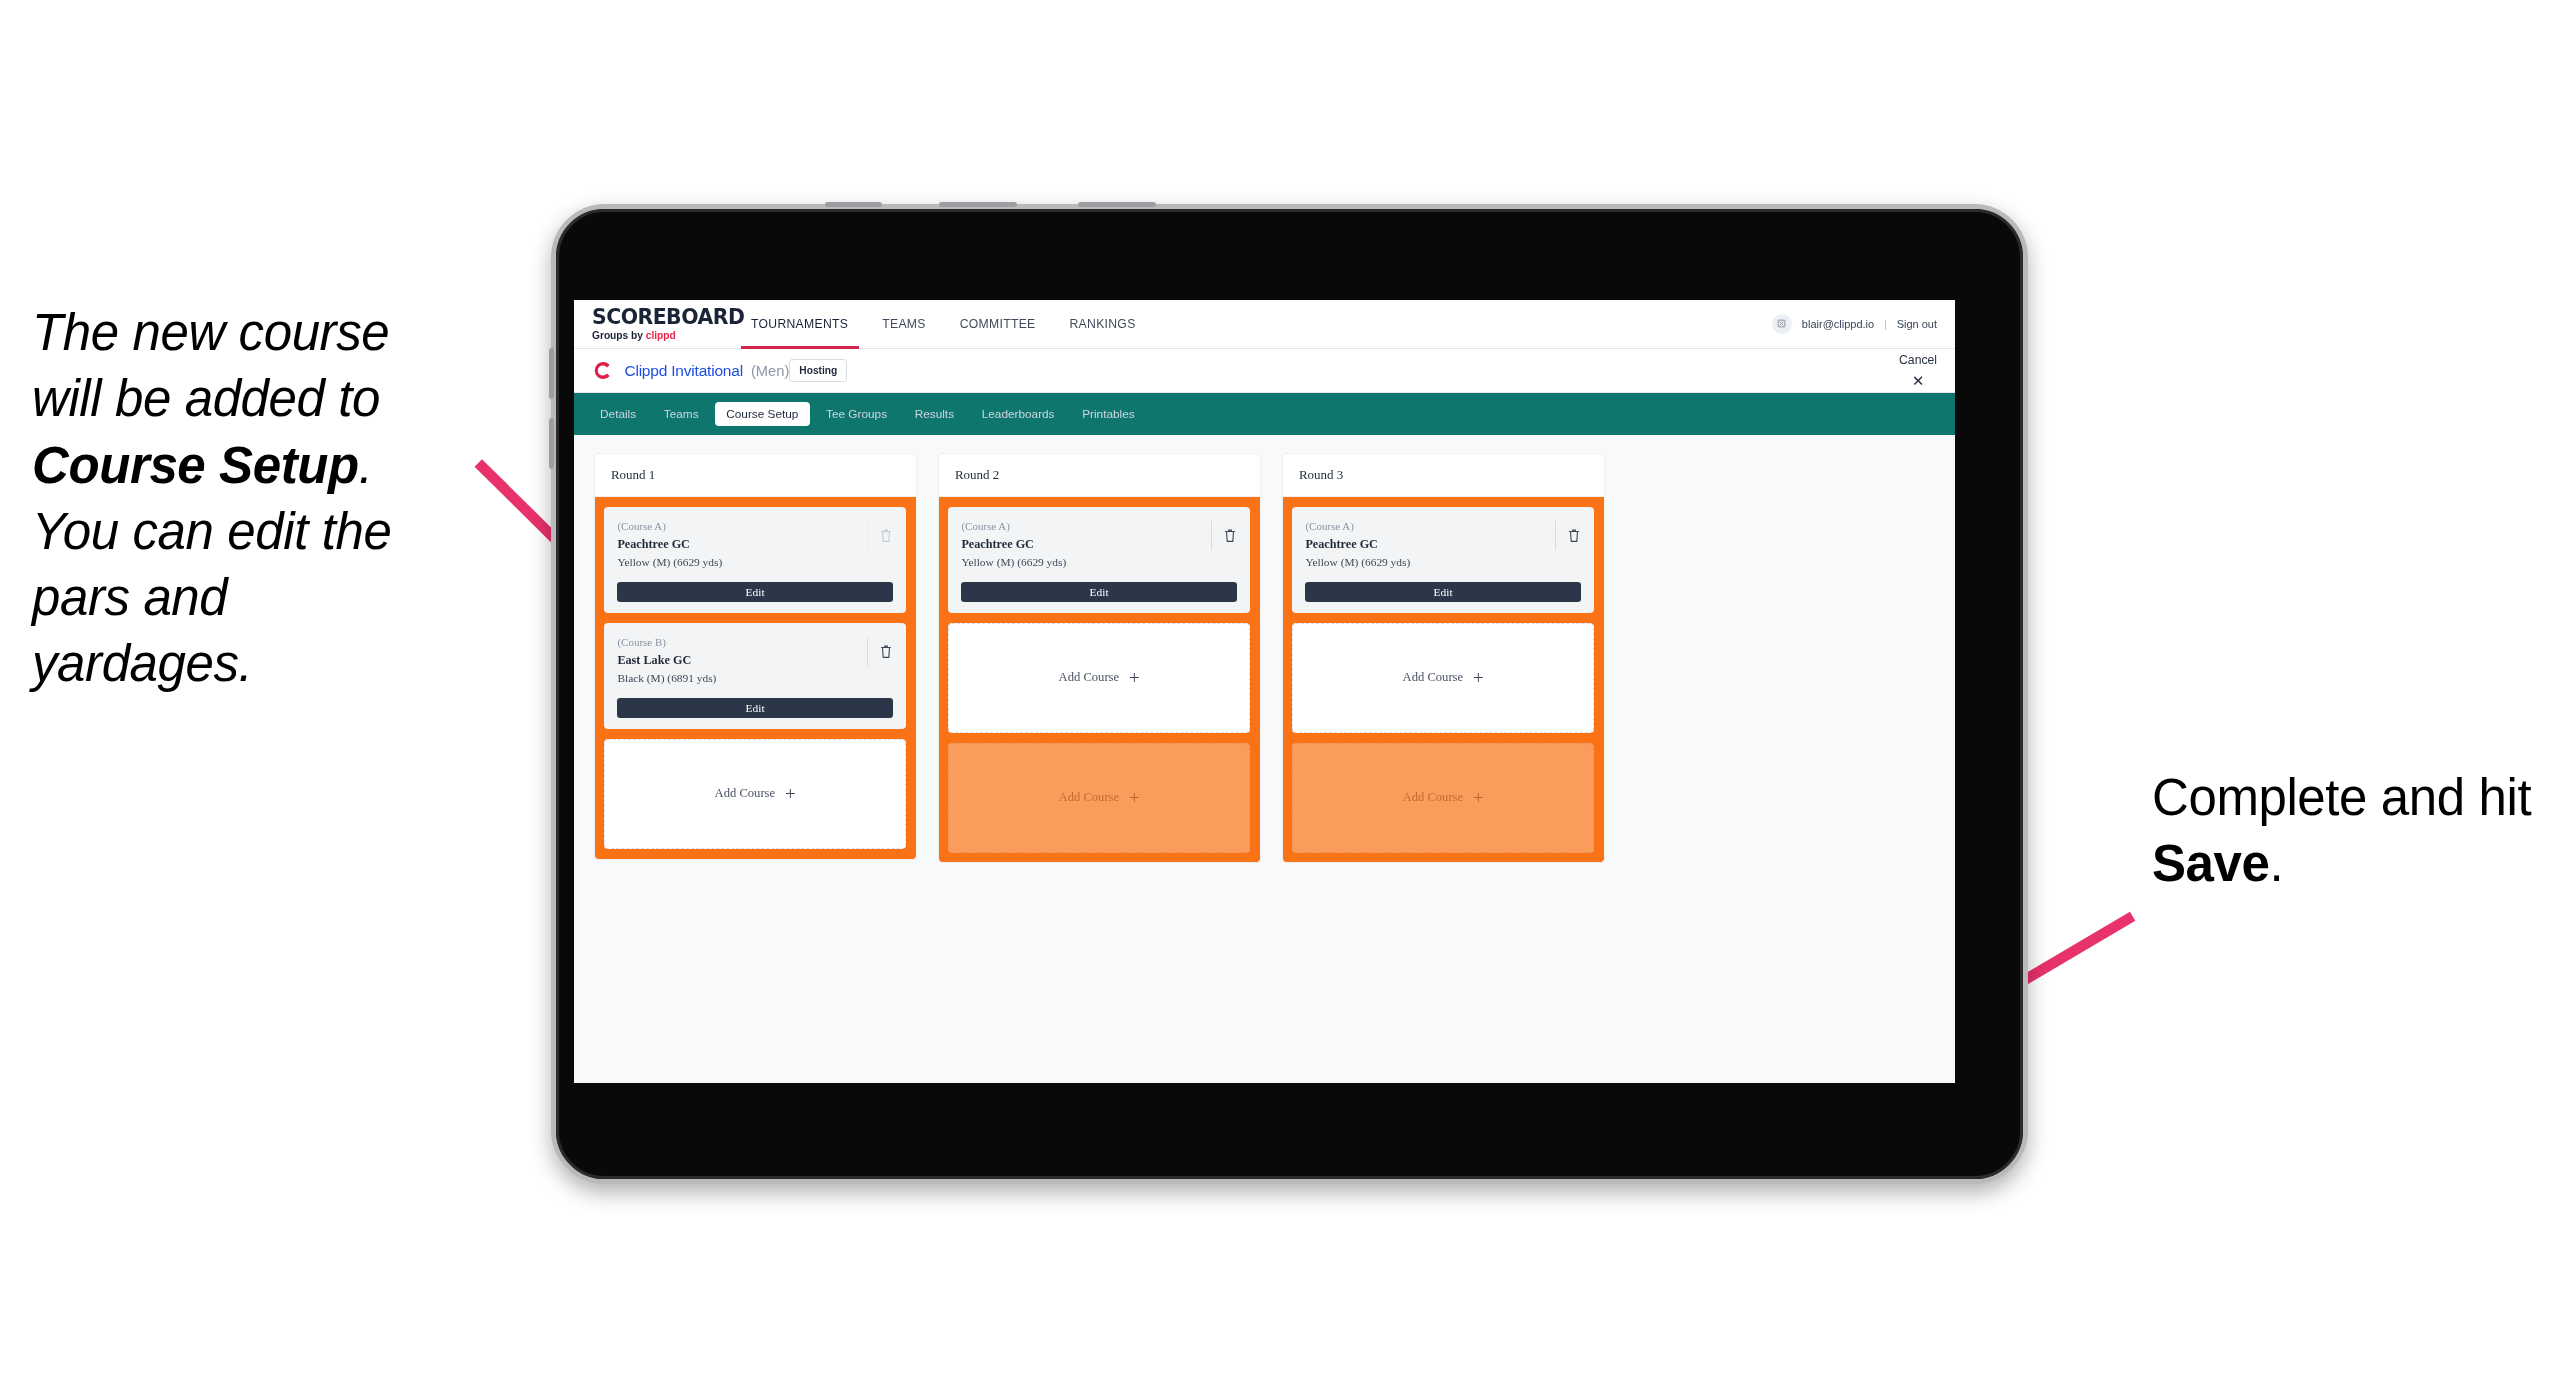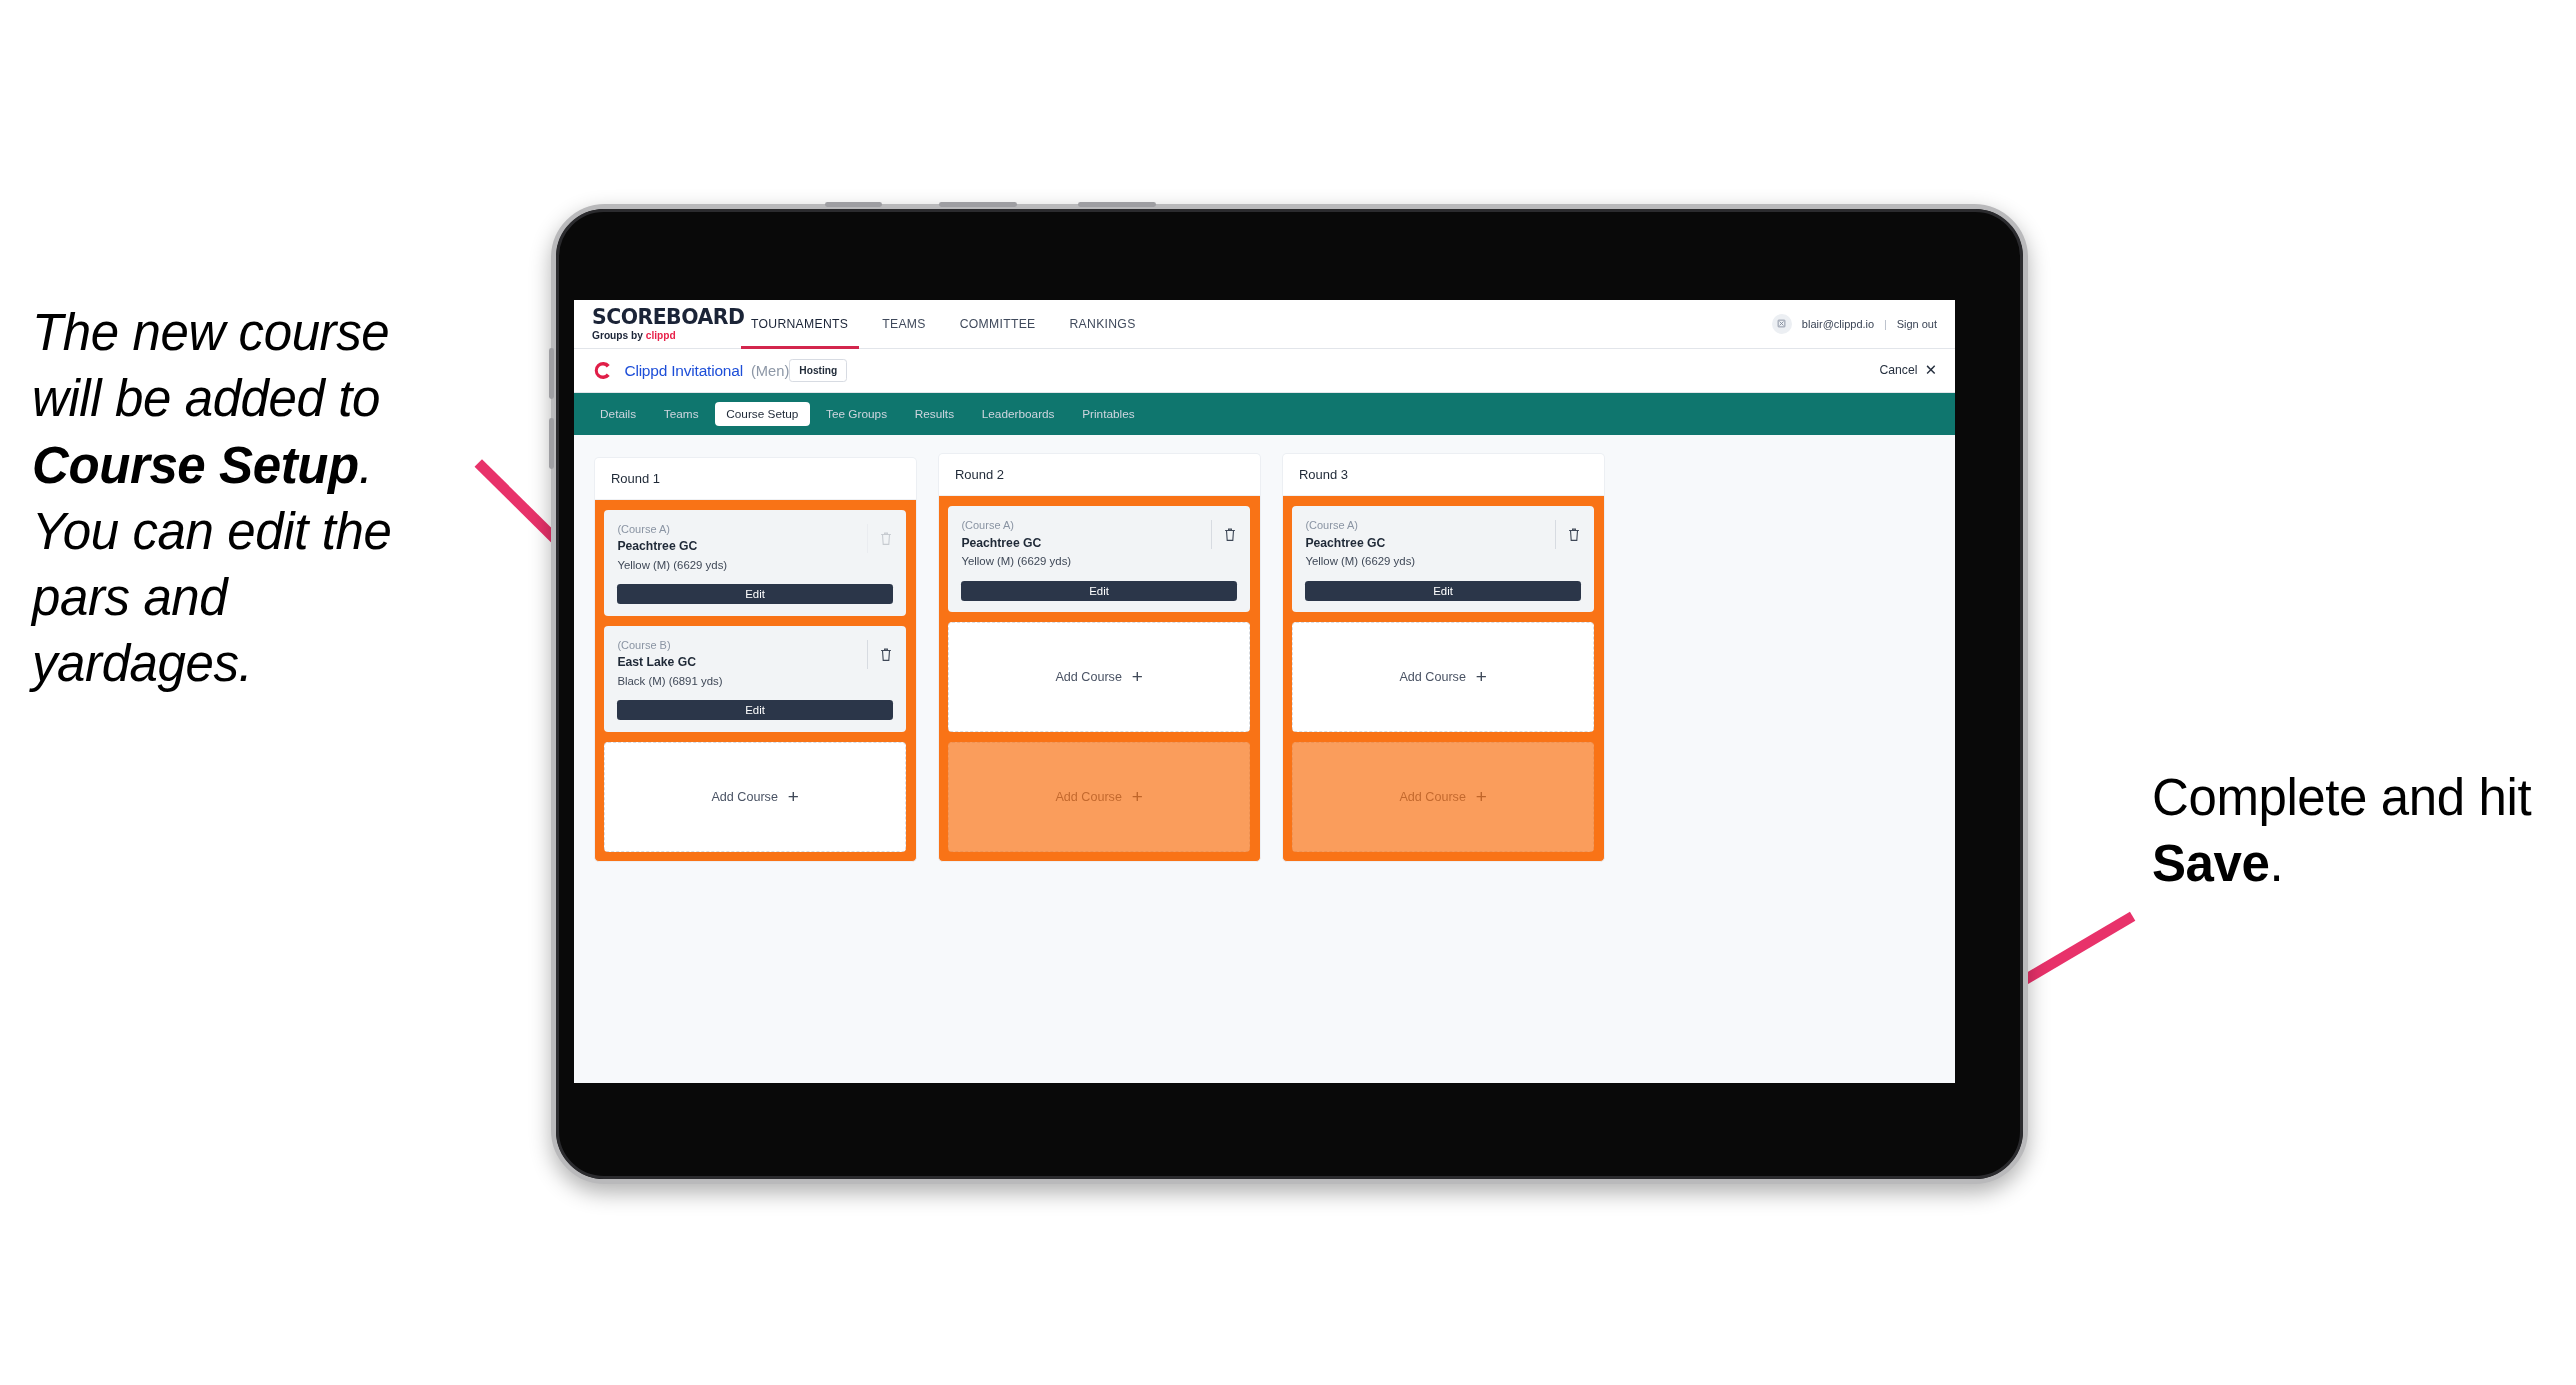--- a/index.html
+++ b/index.html
@@ -111,37 +111,37 @@
   }
   .clogo { width: 21px; height: 21px; margin-right: 11.4px; flex: 0 0 auto; }
   .t-name { font-size: 15.5px; color:#1d4ed8; letter-spacing:-0.2px; }
   .t-gender { font-size: 14.7px; color:#8d97a6; margin-left: 8px; }
   .t-badge {
     border:0.8px solid #d7dbe2; border-radius:3.3px;
     padding: 4.9px 9px; font-size: 10.2px; font-weight:700; color:#1f2937;
   }
   .t-cancel {
     margin-left:auto; display:flex; align-items:center; gap:7.3px;
-    font-size: 12.2px; color:#26303f; cursor:pointer;
+    font-size: 12.2px; color:#26303f; cursor:pointer;flex-direction:column;
   }
   .t-cancel .x { font-size: 14.7px; line-height: 1; }
 
   
   .tabbar {
     height: 42px; background:#0f766e; display:flex; align-items:center;
     padding-left: 14.7px; gap: 4.9px;
   }
   .tab {
     font-size: 11.8px; color:#cfd5df; padding: 0 11.4px; height: 24.5px;
     display:flex; align-items:center; border-radius:4.1px; cursor:pointer;
   }
   .tab.active { background:#ffffff; color:#1f2937; font-weight: 400; }
 
   
-  .board { display:flex; gap: 21px; padding: 18px 19.6px; align-items:flex-end; }
+  .board { display:flex; gap: 21px; padding: 18px 19.6px; align-items:flex-start;font-family:Liberation Serif, serif; }
   .col { width: 323px; }
   .col-head {
     background:#ffffff; border:0.8px solid #eceff3; border-bottom:none;
     border-radius: 4.9px 4.9px 0 0;
     padding: 13px 16.3px; font-size: 13px; color:#1f2937; font-weight: 500;
   }
   .col-body {
     background:#f97316; border:0.8px solid #eceff3; border-top:0.8px solid #eff1f4;
     border-radius: 0 0 4.9px 4.9px;
     padding: 9.8px; display:flex; flex-direction:column; gap: 9.8px;

